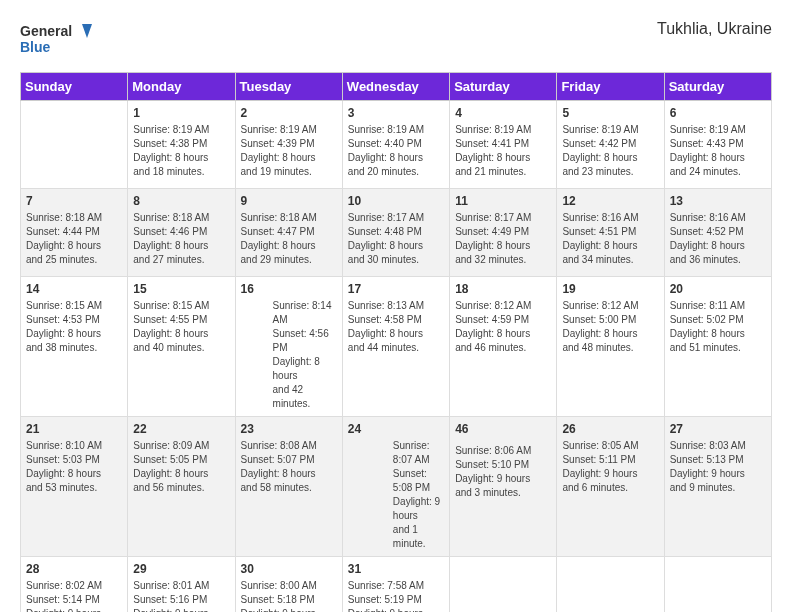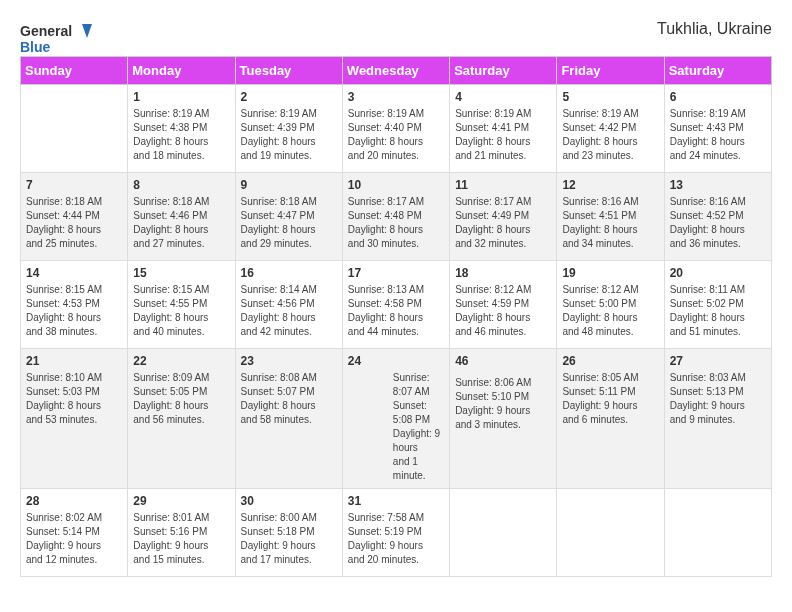--- a/index.html
+++ b/index.html
@@ -7,20 +7,21 @@
       font-family: Arial, sans-serif;
       background: #fff;
       width: 792px;
       min-height: 612px;
       padding: 20px;
     }
     .header {
       display: flex;
       justify-content: space-between;
       align-items: flex-start;
+      margin-bottom: 16px;
     }
     .logo {
       display: flex;
       align-items: center;
       gap: 4px;
     }
     .title-block {
       text-align: right;
     }
     .month-title {
@@ -31,21 +32,21 @@
     .location-title {
       font-size: 16px;
       color: #333;
     }
     table {
       width: 100%;
       border-collapse: collapse;
       table-layout: fixed;
     }
     thead tr {
-      background-color: #d946ef;
+      background-color: #6d28d9;
       color: #fff;
     }
     thead th {
       padding: 6px 4px;
       font-size: 13px;
       font-weight: bold;
       text-align: left;
       border: 1px solid #ccc;
     }
     tbody tr {
@@ -211,21 +212,21 @@
         </td>
         <td>
           <span class="day-num">15</span>
           <div class="day-info" style="white-space: pre-line;">Sunrise: 8:15 AM
 Sunset: 4:55 PM
 Daylight: 8 hours
 and 40 minutes.</div>
         </td>
         <td>
           <span class="day-num">16</span>
-          <div class="day-info" style="white-space: pre-line;">Sunrise: 8:14 AM
+          <div class="day-info" style="white-space: pre-line; margin-left: 32px;">Sunrise: 8:14 AM
 Sunset: 4:56 PM
 Daylight: 8 hours
 and 42 minutes.</div>
         </td>
         <td>
           <span class="day-num">17</span>
           <div class="day-info" style="white-space: pre-line;">Sunrise: 8:13 AM
 Sunset: 4:58 PM
 Daylight: 8 hours
 and 44 minutes.</div>

